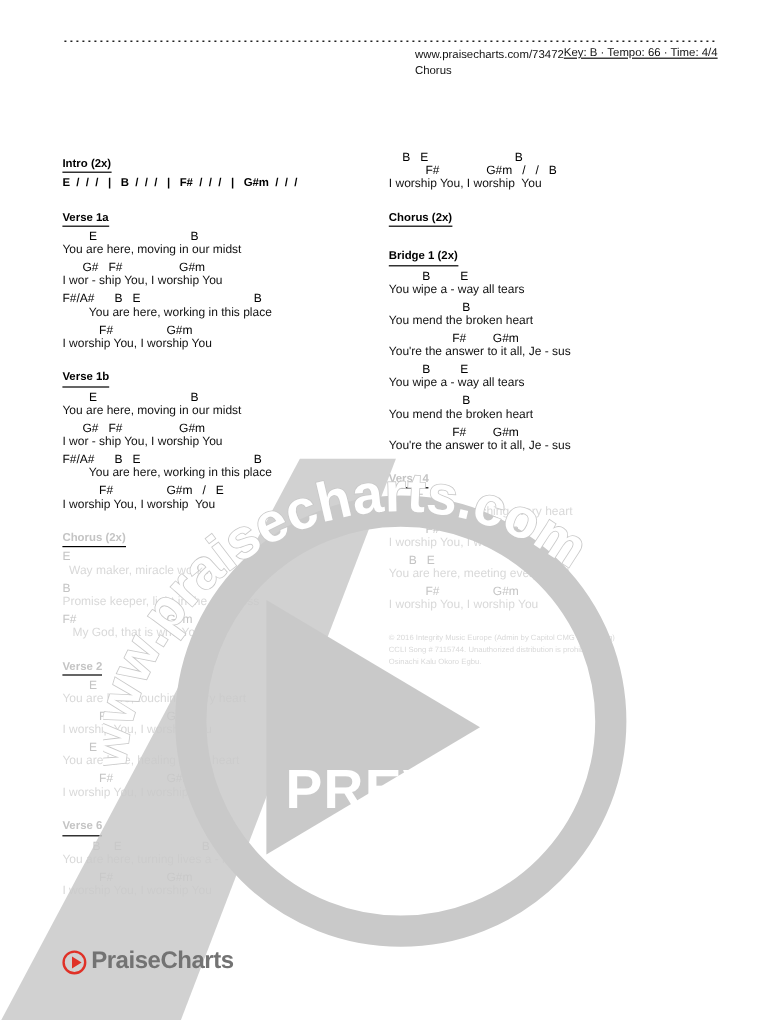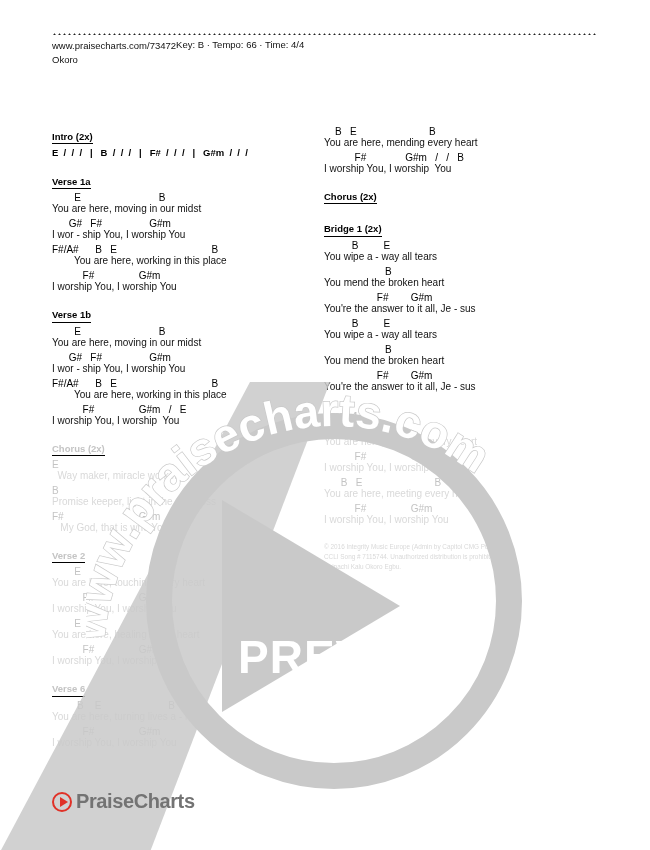--- a/index.html
+++ b/index.html
@@ -37,34 +37,35 @@
   #dotted-rule {
     height: 3px;
     width: 100%;
     background-image: radial-gradient(circle, #222 0.9px, rgba(0,0,0,0) 1.1px);
     background-size: 5px 3px;
     background-repeat: repeat-x;
     background-position: 0 1px;
   }
   #meta-row {
     display: flex;
-    justify-content: flex-start;
+    justify-content: flex-end;
     align-items: flex-start;
     margin-top: 4px;
   }
   #meta-left {
     font-size: 9.5px;
     line-height: 1.45;
     color: #111;
   }
   #meta-right {
     font-size: 9.5px;
     color: #111;
     white-space: nowrap;
     padding-top: 0px;
+    text-decoration: underline;
   }
 
   
   #columns {
     position: absolute;
     left: 52px;
     top: 126px;
     width: 550px;
     display: flex;
     gap: 15px;
@@ -213,39 +214,38 @@
 </head>
 <body>
 
 <div id="page">
 
   <div id="header">
     <div id="dotted-rule"></div>
     <div id="meta-row">
       <div id="meta-left">
         <div>www.praisecharts.com/73472</div>
-        <div>Okoro</div>
+        <div>Chorus</div>
       </div>
       <div id="meta-right">Key: B · Tempo: 66 · Time: 4/4</div>
     </div>
   </div>
 
   <div id="columns">
     <div class="column" id="col-left">
         <div class="section"><div class="section-title">Intro (2x)</div><div class="barline">E  /  /  /   |   B  /  /  /   |   F#  /  /  /   |   G#m  /  /  /</div></div>
         <div class="section"><div class="section-title">Verse 1a</div><div class="chordline">        E                            B</div><div class="lyricline">You are here, moving in our midst</div><div class="chordline">      G#   F#                 G#m</div><div class="lyricline">I wor - ship You, I worship You</div><div class="chordline">F#/A#      B   E                                  B</div><div class="lyricline">        You are here, working in this place</div><div class="chordline">           F#                G#m</div><div class="lyricline">I worship You, I worship You</div></div>
         <div class="section"><div class="section-title">Verse 1b</div><div class="chordline">        E                            B</div><div class="lyricline">You are here, moving in our midst</div><div class="chordline">      G#   F#                 G#m</div><div class="lyricline">I wor - ship You, I worship You</div><div class="chordline">F#/A#      B   E                                  B</div><div class="lyricline">        You are here, working in this place</div><div class="chordline">           F#                G#m   /   E</div><div class="lyricline">I worship You, I worship  You</div></div>
         <div class="section"><div class="section-title faded-mid">Chorus (2x)</div><div class="chordline faded-mid">E</div><div class="lyricline faded">  Way maker, miracle worker</div><div class="chordline faded-mid">B</div><div class="lyricline faded">Promise keeper, light in the darkness</div><div class="chordline faded-mid">F#                           G#m</div><div class="lyricline faded">   My God, that is who You  are</div></div>
         <div class="section"><div class="section-title faded-mid">Verse 2</div><div class="chordline faded-mid">        E                            B</div><div class="lyricline faded">You are here, touching every heart</div><div class="chordline faded-mid">           F#                G#m</div><div class="lyricline faded">I worship You, I worship You</div><div class="chordline faded-mid">        E                            B</div><div class="lyricline faded">You are here, healing every heart</div><div class="chordline faded-mid">           F#                G#m</div><div class="lyricline faded">I worship You, I worship You</div></div>
         <div class="section"><div class="section-title faded-mid">Verse 6</div><div class="chordline faded-mid">         B    E                        B</div><div class="lyricline faded">You are here, turning lives a - round</div><div class="chordline faded-mid">           F#                G#m</div><div class="lyricline faded">I worship You, I worship You</div></div>
       </div>
     <div class="column" id="col-right">
         <div class="section">
           <div class="chordline">    B   E                          B</div>
-          <div class="lyricline">You are here, mending every heart</div>
           <div class="chordline">           F#              G#m   /   /   B</div>
           <div class="lyricline">I worship You, I worship  You</div>
         </div>
         <div class="section"><div class="section-title">Chorus (2x)</div></div>
         <div class="section"><div class="section-title">Bridge 1 (2x)</div><div class="chordline">          B         E</div><div class="lyricline">You wipe a - way all tears</div><div class="chordline">                      B</div><div class="lyricline">You mend the broken heart</div><div class="chordline">                   F#        G#m</div><div class="lyricline">You're the answer to it all, Je - sus</div><div class="chordline">          B         E</div><div class="lyricline">You wipe a - way all tears</div><div class="chordline">                      B</div><div class="lyricline">You mend the broken heart</div><div class="chordline">                   F#        G#m</div><div class="lyricline">You're the answer to it all, Je - sus</div></div>
         <div class="section"><div class="section-title faded-mid">Verse 4</div><div class="chordline faded-mid">        E</div><div class="lyricline faded">You are here, touching every heart</div><div class="chordline faded-mid">           F#                G#m</div><div class="lyricline faded">I worship You, I worship You</div><div class="chordline faded-mid">      B   E                          B</div><div class="lyricline faded">You are here, meeting every need</div><div class="chordline faded-mid">           F#                G#m</div><div class="lyricline faded">I worship You, I worship You</div></div>
         <div class="copyright faded">© 2016 Integrity Music Europe (Admin by Capitol CMG Publishing)
 CCLI Song # 7115744. Unauthorized distribution is prohibited.
 Osinachi Kalu Okoro Egbu.</div>
       </div>

